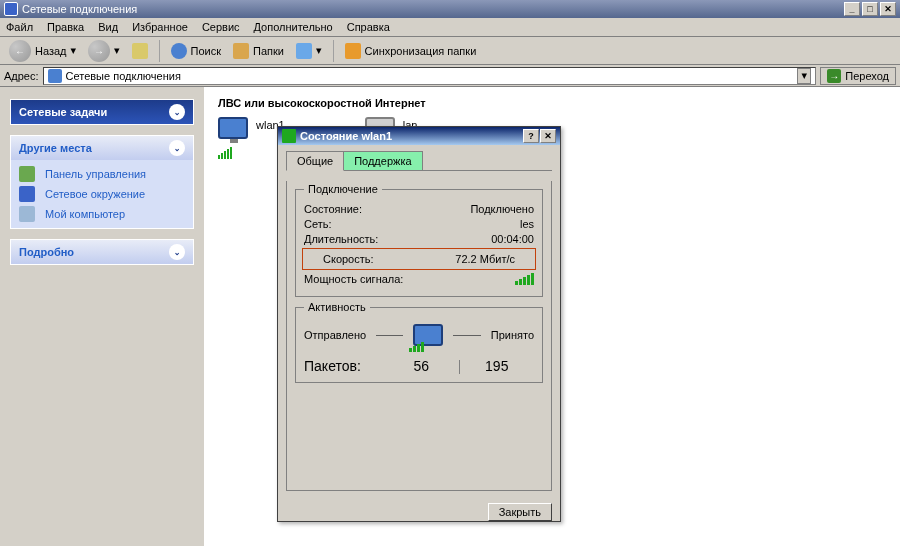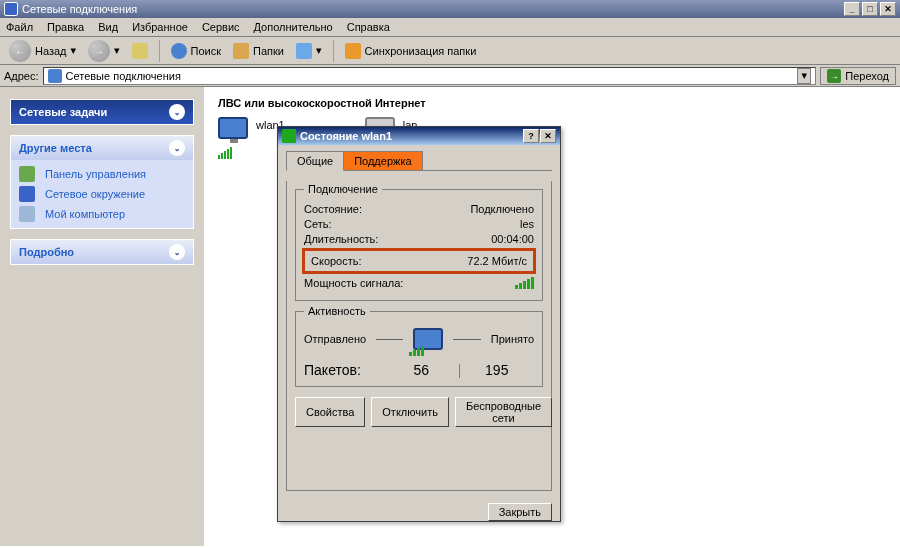--- a/index.html
+++ b/index.html
@@ -41,27 +41,27 @@
   .bars{position:absolute;left:0;bottom:-8px;display:flex;gap:1px;align-items:flex-end;}
   .bars span{width:2px;background:#1fa81f;}
   .connlabel{font-size:11px;padding-top:2px;}
   
   .dialog{position:absolute;left:277px;top:126px;width:284px;height:396px;background:#d4d0c8;border:1px solid #404040;box-shadow:2px 2px 4px rgba(0,0,0,.3);}
   .dlg-title{height:18px;background:linear-gradient(#0a246a,#a6caf0);color:#fff;display:flex;align-items:center;padding:0 4px;font-size:11px;font-weight:bold;}
   .dlg-title .ticon{width:14px;height:14px;background:#1fa81f;margin-right:4px;border-radius:1px;}
   .dlg-title .winbtns{margin-left:auto;display:flex;gap:1px;}
   .dlg-body{padding:6px 8px 8px 8px;}
   .tabs{display:flex;border-bottom:1px solid #808080;margin-bottom:10px;}
-  .tab{padding:3px 10px;border:1px solid #808080;border-bottom:none;background:#f97316;margin-right:-1px;font-size:11px;cursor:pointer;}
+  .tab{padding:3px 10px;border:1px solid #808080;border-bottom:none;background:#86efac;margin-right:-1px;font-size:11px;cursor:pointer;}
   .tab.active{background:#d4d0c8;position:relative;z-index:2;border-bottom:1px solid #d4d0c8;margin-bottom:-1px;}
   .tabpane{background:#d4d0c8;border:1px solid #808080;border-top:none;padding:8px;height:310px;}
   .group{border:1px solid #808080;border-radius:0;padding:10px 8px 8px 8px;margin-bottom:10px;position:relative;}
   .group .glabel{position:absolute;top:-7px;left:8px;background:#d4d0c8;padding:0 4px;font-size:11px;}
   .row{display:flex;justify-content:space-between;margin:3px 0;font-size:11px;}
-  .hlbox{border:3px solid #c2410c;padding:1px 6px;margin:2px -2px;}
+  .hlbox{border:1px solid #c2410c;padding:1px 20px;margin:2px -2px;}
   .sig{display:inline-flex;gap:1px;align-items:flex-end;}
   .sig span{width:3px;background:#1fa81f;}
   .activity{display:flex;align-items:center;justify-content:center;gap:10px;margin:6px 0 12px 0;}
   .activity .mon{width:30px;height:22px;background:#4a80d0;border:2px solid #1e3e7a;border-radius:3px;}
   .line{width:30px;height:1px;background:#606060;}
   .stats{display:flex;font-size:14px;align-items:flex-end;}
   .stats .lab{width:80px;}
   .stats .num{flex:1;text-align:center;}
   .vdiv{width:1px;height:14px;background:#808080;}
   .btnrow{display:flex;gap:6px;margin-top:8px;}
@@ -262,23 +262,18 @@
           <span class="line"></span>
           <span>Принято</span>
         </div>
         <div class="stats">
           <span class="lab">Пакетов:</span>
           <span class="num">56</span>
           <span class="vdiv"></span>
           <span class="num">195</span>
         </div>
       </div>
-      <div class="btnrow">
-        <button class="btn">Свойства</button>
-        <button class="btn">Отключить</button>
-        <button class="btn">Беспроводные сети</button>
-      </div>
     </div>
   </div>
   <div class="closebtn-row">
     <button class="btn">Закрыть</button>
   </div>
 </div>
 
 </body></html>

